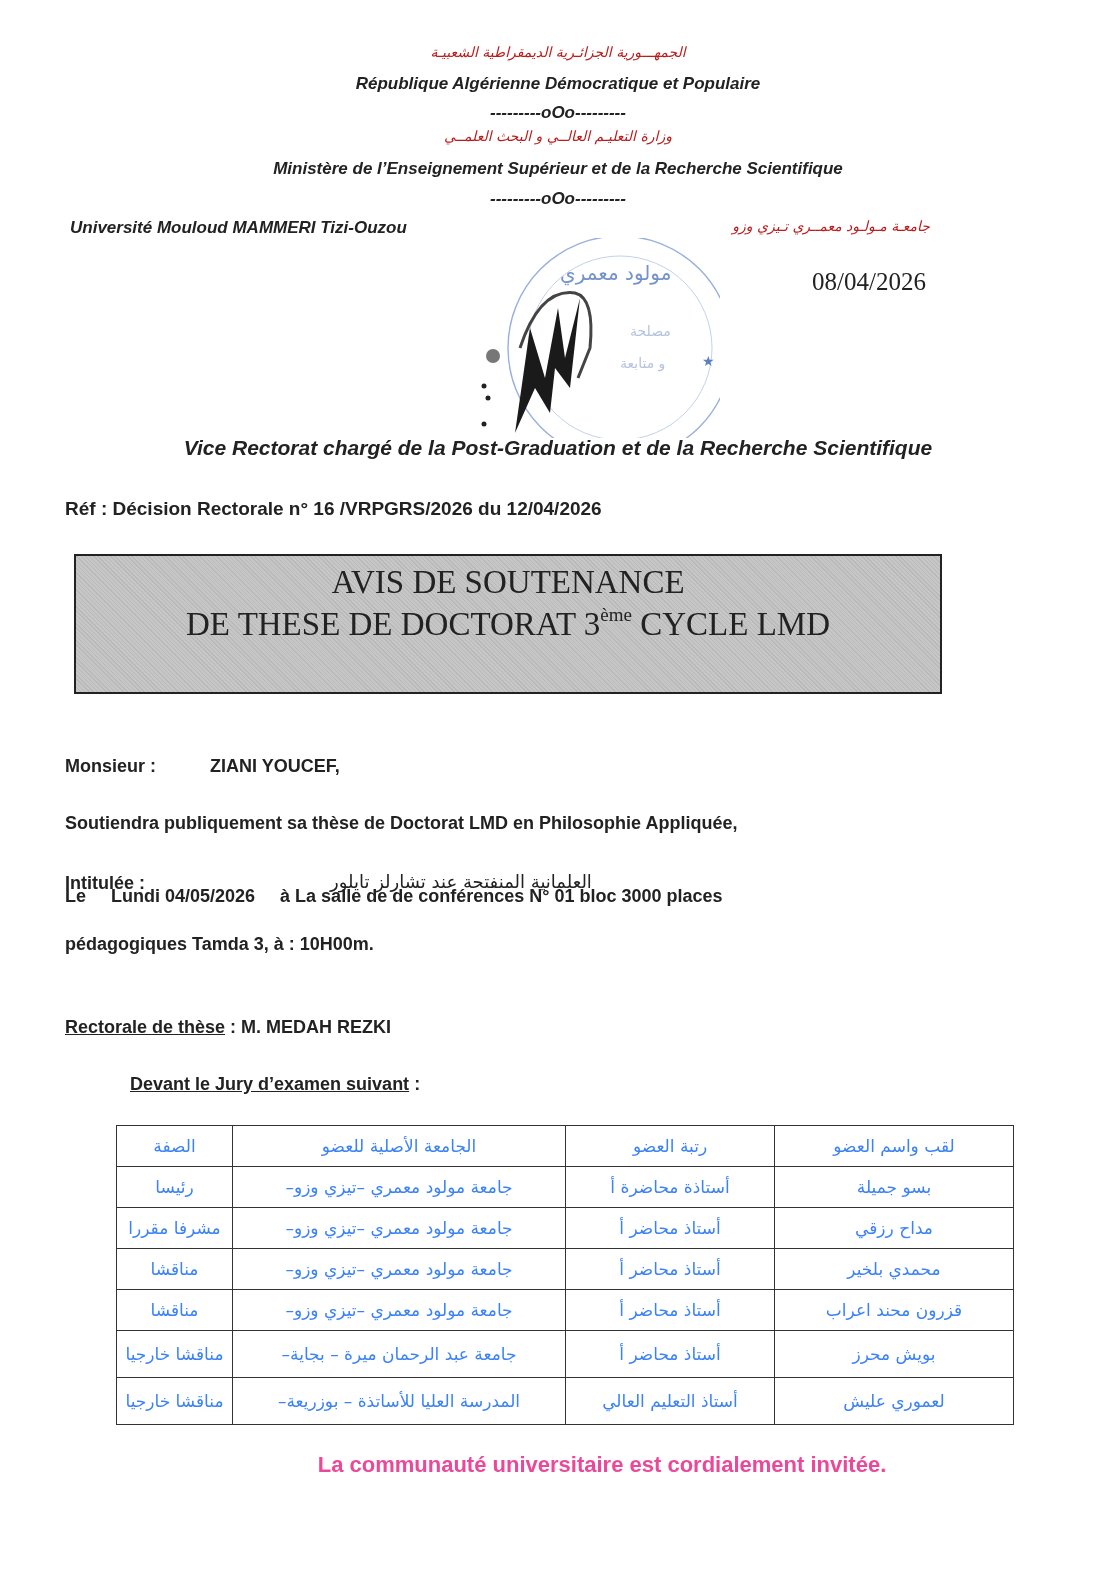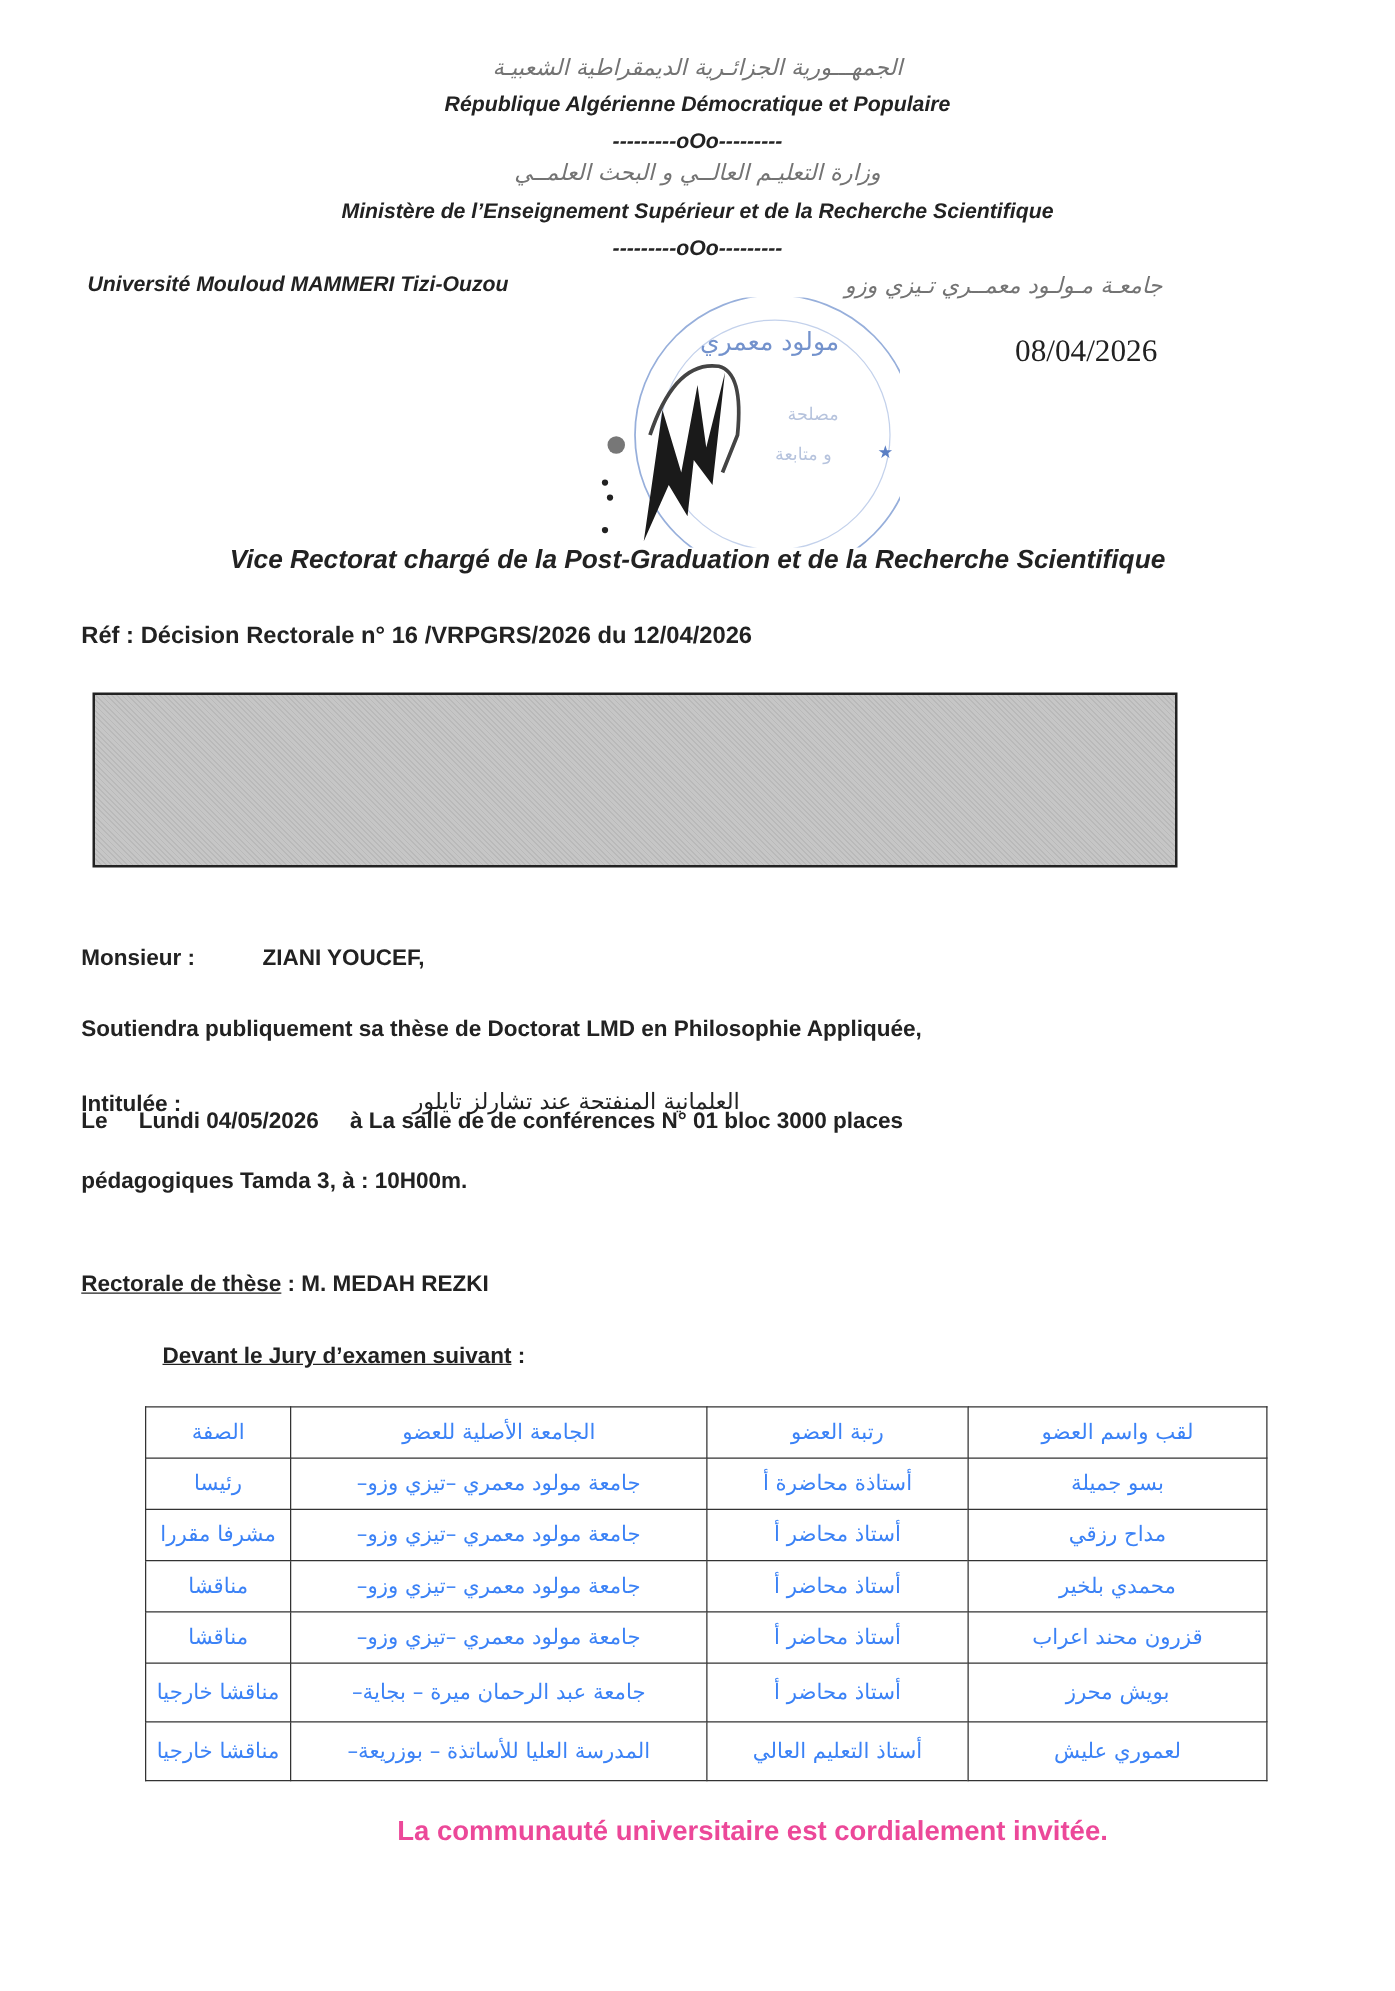--- a/index.html
+++ b/index.html
@@ -5,21 +5,21 @@
   html, body { margin: 0; padding: 0; }
   body {
     width: 1116px; height: 1593px; background: #ffffff; color: #1b1b1b;
     position: relative; overflow: hidden;
     font-family: "Liberation Sans", "DejaVu Sans", sans-serif;
   }
   .abs { position: absolute; }
   .center { left: 0; width: 1116px; text-align: center; }
   .ar { font-family: "DejaVu Sans", "Liberation Sans", sans-serif; direction: rtl; }
   .hdr-fr { font-weight: bold; font-style: italic; font-size: 17px; color: #222; }
-  .hdr-ar { font-style: italic; font-size: 18px; color: #737373; }
+  .hdr-ar { font-style: italic; font-size: 14px; color: #b91c1c; }
   .sep { font-weight: bold; font-style: italic; font-size: 17px; color: #222; letter-spacing: 0px; }
   .date { font-family: "Liberation Serif", serif; font-size: 25px; color: #222; }
   .vr { font-weight: bold; font-style: italic; font-size: 21px; color: #222; }
   .ref { font-weight: bold; font-size: 19px; color: #222; }
   .banner {
     left: 74px; top: 554px; width: 868px; height: 140px;
     border: 2px solid #222;
     background: repeating-linear-gradient(45deg, #b9b9b9 0 1px, #c6c6c6 1px 3px);
     box-sizing: border-box;
   }
@@ -66,20 +66,22 @@
     <circle cx="18" cy="160" r="2.5" fill="#222"></circle>
     <circle cx="14" cy="186" r="2.5" fill="#222"></circle>
   </svg>
 </div>
 
 <div class="abs center vr" style="top:436px;">Vice Rectorat chargé de la Post-Graduation et de la Recherche Scientifique</div>
 
 <div class="abs ref" style="top:498px; left:65px;">Réf : Décision Rectorale n° 16 /VRPGRS/2026 du 12/04/2026</div>
 
 <div class="abs banner">
+  <div class="banner-line" style="top:8px;">AVIS DE SOUTENANCE</div>
+  <div class="banner-line" style="top:50px;"><span>DE THESE DE DOCTORAT 3</span><sup>ème</sup><span> CYCLE LMD</span></div>
 </div>
 
 <div class="abs body-txt" style="top:756px; left:65px;">Monsieur :</div>
 <div class="abs body-txt" style="top:756px; left:210px;">ZIANI YOUCEF,</div>
 
 <div class="abs body-txt" style="top:813px; left:65px;">Soutiendra publiquement sa thèse de Doctorat LMD en Philosophie Appliquée,</div>
 
 <div class="abs body-txt" style="top:873px; left:65px;">Intitulée :</div>
 <div class="abs ar" style="top:871px; left:330px; font-size:18px; color:#222;">العلمانية المنفتحة عند تشارلز تايلور</div>
 

